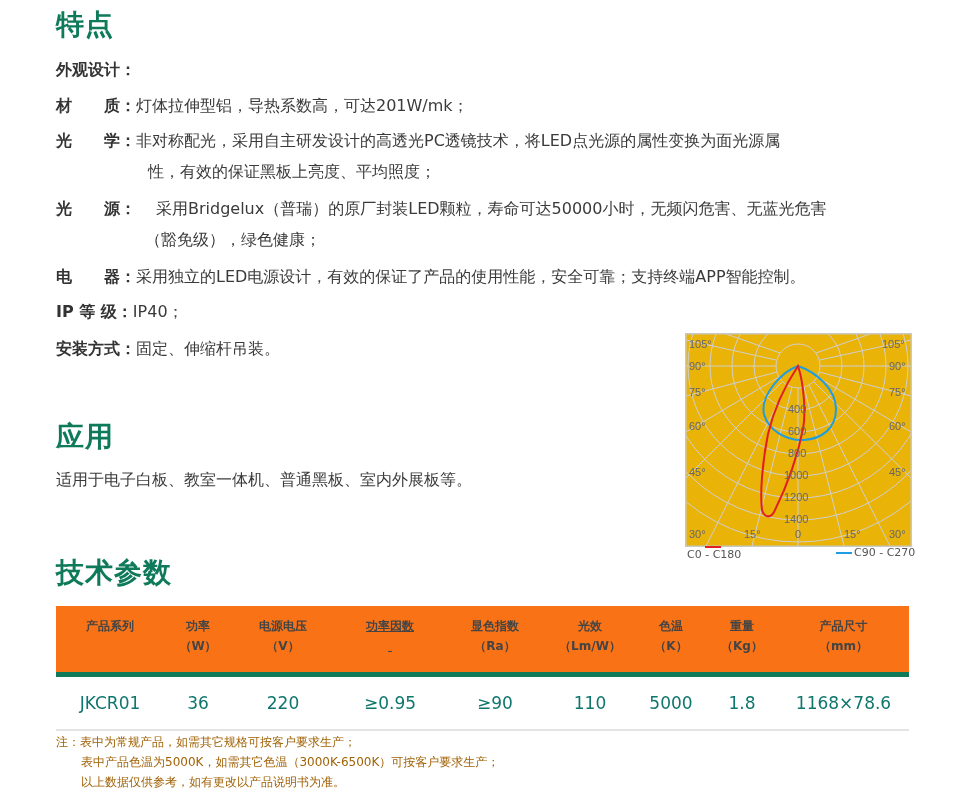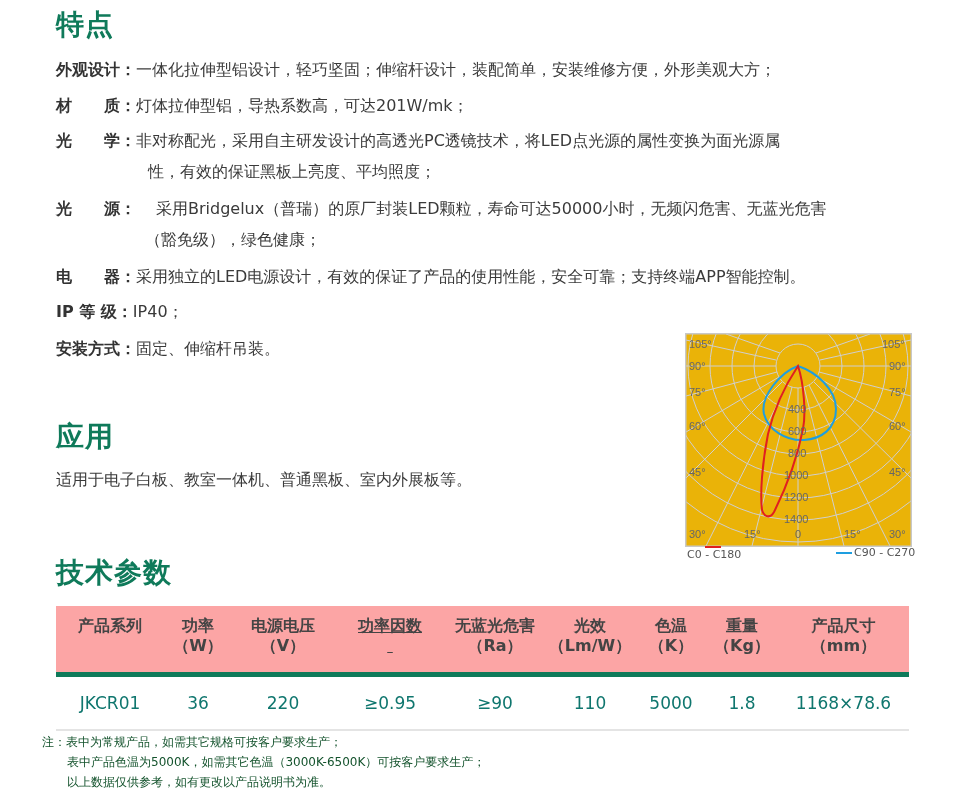--- a/index.html
+++ b/index.html
@@ -10,33 +10,32 @@
   .feat-label { font-weight:bold; color:#333; white-space:pre; flex:none; }
   .feat-text { color:#3a3a3a; }
   .feat-cont { position:absolute; font-size:16px; color:#3a3a3a; line-height:26px; }
   .app-text { position:absolute; left:56px; top:470px; font-size:16px; color:#3a3a3a; }
   
   .polar { position:absolute; left:685px; top:333px; width:225px; height:212px; border:1px solid #c8c8c8; background:#eab308; }
   .legend { position:absolute; top:546px; font-size:11px; color:#555; display:flex; align-items:center; }
   .legend .ln { display:inline-block; width:16px; height:2px; margin-right:2px; }
   
   .spec-table { position:absolute; left:56px; top:606px; width:853px; border-collapse:collapse; }
-  .spec-table th { background:#fca5a5; font-size:16px; font-weight:bold; color:#444; line-height:20px; padding:10px 0 16px; border-bottom:5px solid #0f7a5a; text-align:center; }
+  .spec-table th { background:#f97316; font-size:12px; font-weight:bold; color:#444; line-height:20px; padding:10px 0 16px; border-bottom:5px solid #0f7a5a; text-align:center; }
   .spec-table td { font-size:17px; color:#0f766e; text-align:center; height:50px; border-bottom:2px solid #e4e4e4; }
-  .notes { position:absolute; left:42px; top:732px; font-size:12px; color:#14532d; line-height:20px; }
+  .notes { position:absolute; left:56px; top:732px; font-size:12px; color:#a16207; line-height:20px; }
   .notes .indent { padding-left:25px; }
 </style>
 </head>
 <body>
 
 <h2 class="section-title" style="top:6px;">特点</h2>
 
 <div class="feat-row" style="top:57px;">
   <span class="feat-label">外观设计：</span>
-  <span class="feat-text">一体化拉伸型铝设计，轻巧坚固；伸缩杆设计，装配简单，安装维修方便，外形美观大方；</span>
 </div>
 <div class="feat-row" style="top:93px;">
   <span class="feat-label">材　　质：</span>
   <span class="feat-text">灯体拉伸型铝，导热系数高，可达201W/mk；</span>
 </div>
 <div class="feat-row" style="top:128px;">
   <span class="feat-label">光　　学：</span>
   <span class="feat-text">非对称配光，采用自主研发设计的高透光PC透镜技术，将LED点光源的属性变换为面光源属</span>
 </div>
 <div class="feat-cont" style="left:148px; top:159px;">性，有效的保证黑板上亮度、平均照度；</div>
@@ -148,21 +147,21 @@
         </th>
       <th style="width:102px;">
           <div>电源电压</div>
           <div>（V）</div>
         </th>
       <th style="width:112px;text-decoration:underline;">
           <div>功率因数</div>
           <div>&nbsp;</div>
         </th>
       <th style="width:98px;">
-          <div>无蓝光危害</div>
+          <div>显色指数</div>
           <div>（Ra）</div>
         </th>
       <th style="width:92px;">
           <div>光效</div>
           <div>（Lm/W）</div>
         </th>
       <th style="width:70px;">
           <div>色温</div>
           <div>（K）</div>
         </th>

